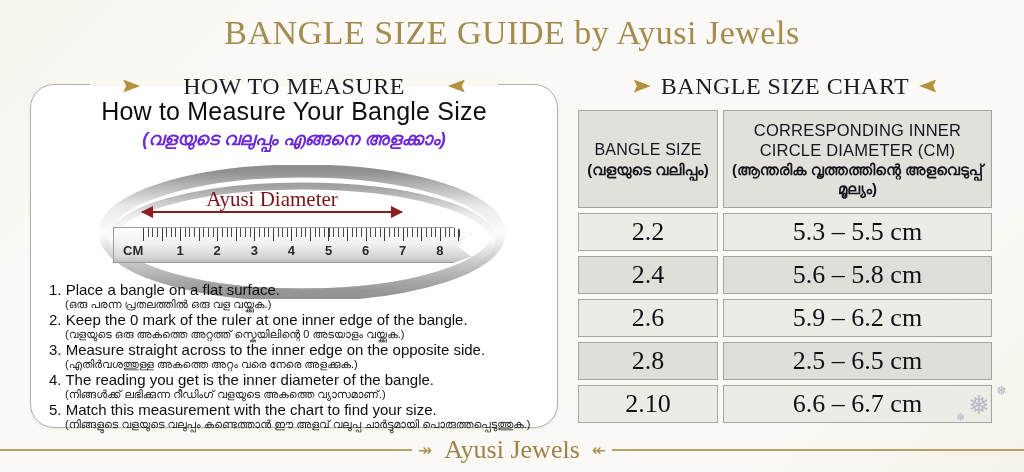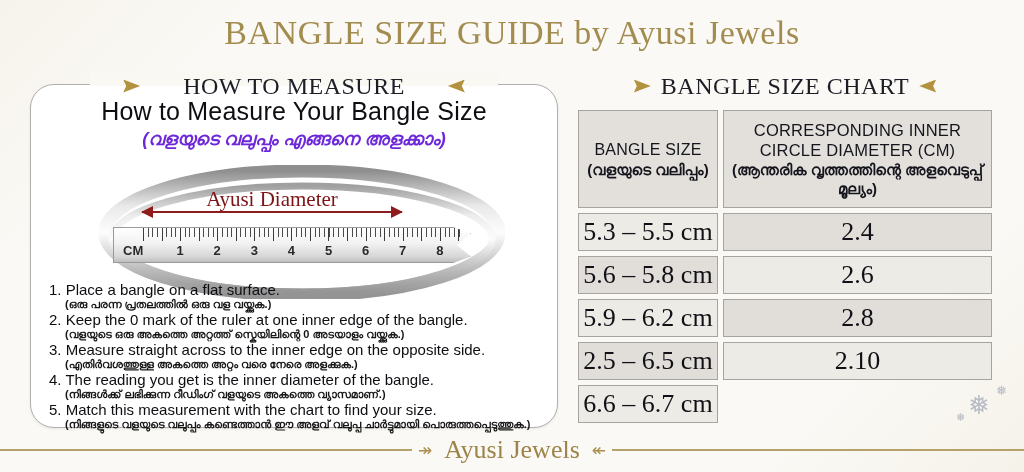--- a/index.html
+++ b/index.html
@@ -61,21 +61,21 @@
     border-top:6px solid transparent; border-bottom:6px solid transparent; }
   .diameter-arrow::before { left:-1px; border-right:12px solid #8e1c1c; }
   .diameter-arrow::after  { right:-1px; border-left:12px solid #8e1c1c; }
   .diameter-label { position:absolute; left:101px; top:22px; width:260px; text-align:center;
     font-family:"Liberation Serif", serif; font-size:21px; color:#7c1316; font-weight:500; }
 
   
   .steps { position:absolute; left:18px; top:197px; width:498px; list-style:none; }
   .step-item { margin-bottom:1px; }
   .step-en { font-size:15px; line-height:16px; color:#0e0e12; }
-  .step-ml { font-size:11px; line-height:13px; font-weight:bold; color:#161616; padding-left:16px; }
+  .step-ml { font-size:11px; line-height:13px; font-weight:normal; color:#161616; padding-left:16px; }
 
   
   .size-table {
     position:absolute; left:578px; top:110px; width:414px;
     display:grid; grid-template-columns:140px 269px; gap:5px;
   }
   .cell {
     border:1px solid #a6a4a0; display:flex; flex-direction:column;
     align-items:center; justify-content:center; text-align:center;
   }
@@ -181,20 +181,23 @@
 
   <div class="size-table" id="size-table">
     <div class="cell header">
       <div class="th-en">BANGLE SIZE</div>
       <div class="th-ml">(വളയുടെ വലിപ്പം)</div>
     </div>
     <div class="cell header">
       <div class="th-en small">CORRESPONDING INNER CIRCLE  DIAMETER (CM)</div>
       <div class="th-ml">(ആന്തരിക വൃത്തത്തിന്റെ അളവെടുപ്പ് മൂല്യം)</div>
     </div>
+  <div class="cell row-light">
+        <div class="val">2.2</div>
+      </div>
       <div class="cell row-light">
         <div class="val">5.3 – 5.5 cm</div>
       </div>
       <div class="cell row-dark">
         <div class="val">2.4</div>
       </div>
       <div class="cell row-dark">
         <div class="val">5.6 – 5.8 cm</div>
       </div>
       <div class="cell row-light">

